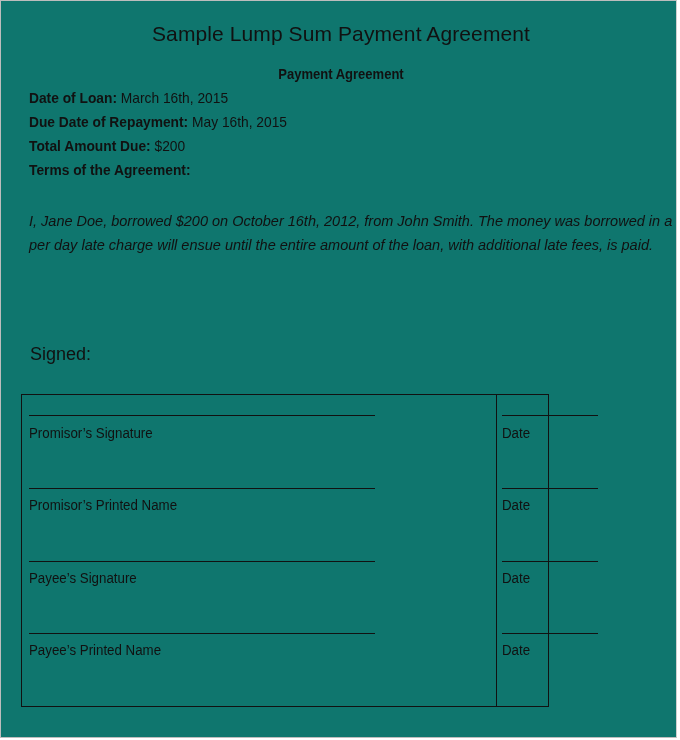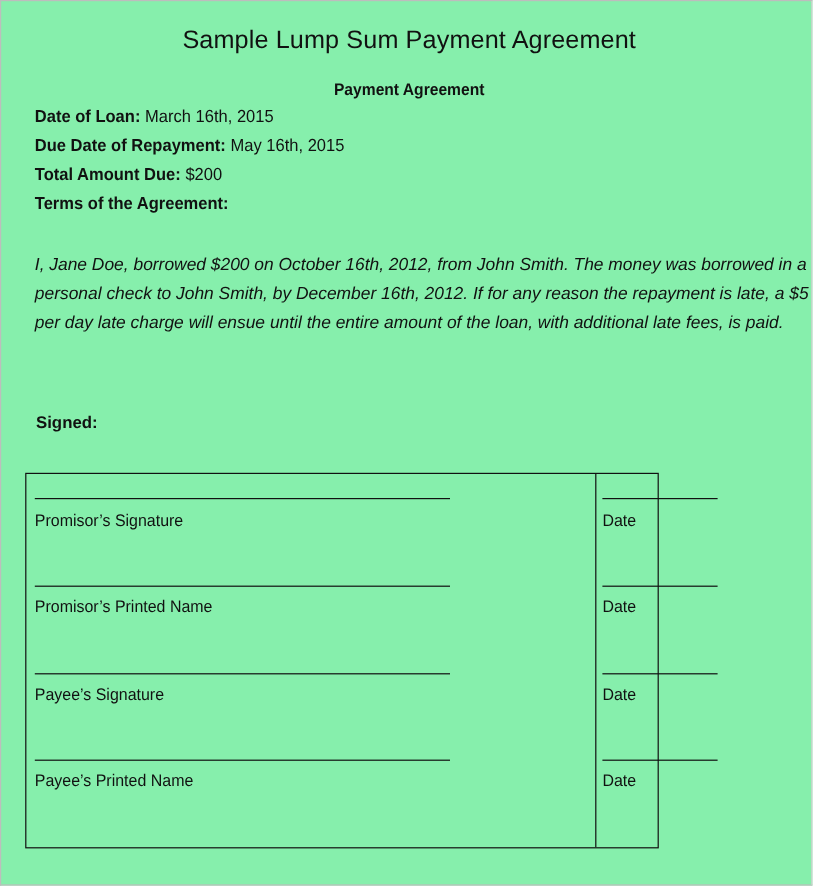--- a/index.html
+++ b/index.html
@@ -1,30 +1,30 @@
 <!DOCTYPE html>
 <html><head>
   <meta charset="utf-8">
   <style>
     html, body { margin: 0; padding: 0; background: #ffffff; }
     body { width: 680px; height: 740px; position: relative; overflow: hidden;
            font-family: "Liberation Sans", sans-serif; color: #111; }
     .page { position: absolute; left: 0; top: 0; width: 677px; height: 738px;
             border-left: 1px solid #bdbdbd; border-top: 1px solid #bdbdbd;
             border-bottom: 1px solid #bdbdbd; border-right: 1px solid #d0d0d0;
-            box-sizing: border-box; background: #86efac; }
+            box-sizing: border-box; background: #0f766e; }
     .abs { position: absolute; white-space: nowrap; }
     .title { left: 0; width: 680px; top: 21px; text-align: center; font-size: 21px; color: #111; letter-spacing: 0.1px; }
     .subtitle { left: 0; width: 680px; top: 65px; text-align: center; font-size: 14px; font-weight: bold; transform: scaleX(0.93); }
     .field { left: 28px; font-size: 14.5px; transform-origin: left center; transform: scaleX(0.95); }
     .field b { font-weight: bold; }
     .para { position: absolute; left: 28px; top: 208px; width: 624px; font-size: 14.5px; line-height: 24px; }
     .para .line { display: block; text-align: justify; text-align-last: justify; white-space: nowrap; overflow: visible; font-style: italic; }
     .para .line.last { text-align-last: left; }
-    .signed { left: 29px; top: 343px; font-size: 14px; font-weight: bold; }
+    .signed { left: 29px; top: 343px; font-size: 18px; font-weight: normal; }
     .sig-table { position: absolute; left: 20px; top: 393px; width: 528px; height: 313px;
                  border: 1.5px solid #111; box-sizing: border-box; }
     .divider { position: absolute; left: 474px; top: 0; width: 0; height: 100%; border-left: 1.5px solid #111; }
     .line-sig { position: absolute; left: 7px; width: 346px; height: 0; border-top: 1.5px solid #111; }
     .line-date { position: absolute; left: 480px; width: 96px; height: 0; border-top: 1.5px solid #111; }
     .lbl { position: absolute; font-size: 14px; white-space: nowrap; transform-origin: left center; transform: scaleX(0.95); }
     .lbl-left { left: 7px; }
     .lbl-date { left: 480px; }
   </style>
 </head>
@@ -35,21 +35,20 @@
   <div class="abs title">Sample Lump Sum Payment Agreement</div>
   <div class="abs subtitle">Payment Agreement</div>
 
   <div class="abs field" style="top:89px;"><b>Date of Loan:</b><span> March 16th, 2015</span></div>
   <div class="abs field" style="top:113px;"><b>Due Date of Repayment:</b><span> May 16th, 2015</span></div>
   <div class="abs field" style="top:137px;"><b>Total Amount Due:</b><span> $200</span></div>
   <div class="abs field" style="top:161px;"><b>Terms of the Agreement:</b><span></span></div>
 
   <div class="para">
     <span class="line">I, Jane Doe, borrowed $200 on October 16th, 2012, from John Smith. The money was borrowed in a</span>
-    <span class="line">personal check to John Smith, by December 16th, 2012. If for any reason the repayment is late, a $5</span>
     <span class="line">per day late charge will ensue until the entire amount of the loan, with additional late fees, is paid.</span>
   </div>
 
   <div class="abs signed">Signed:</div>
 
   <div class="sig-table">
     <div class="divider"></div>
 
     <div class="line-sig" style="top:20px;"></div>
     <div class="line-date" style="top:20px;"></div>

